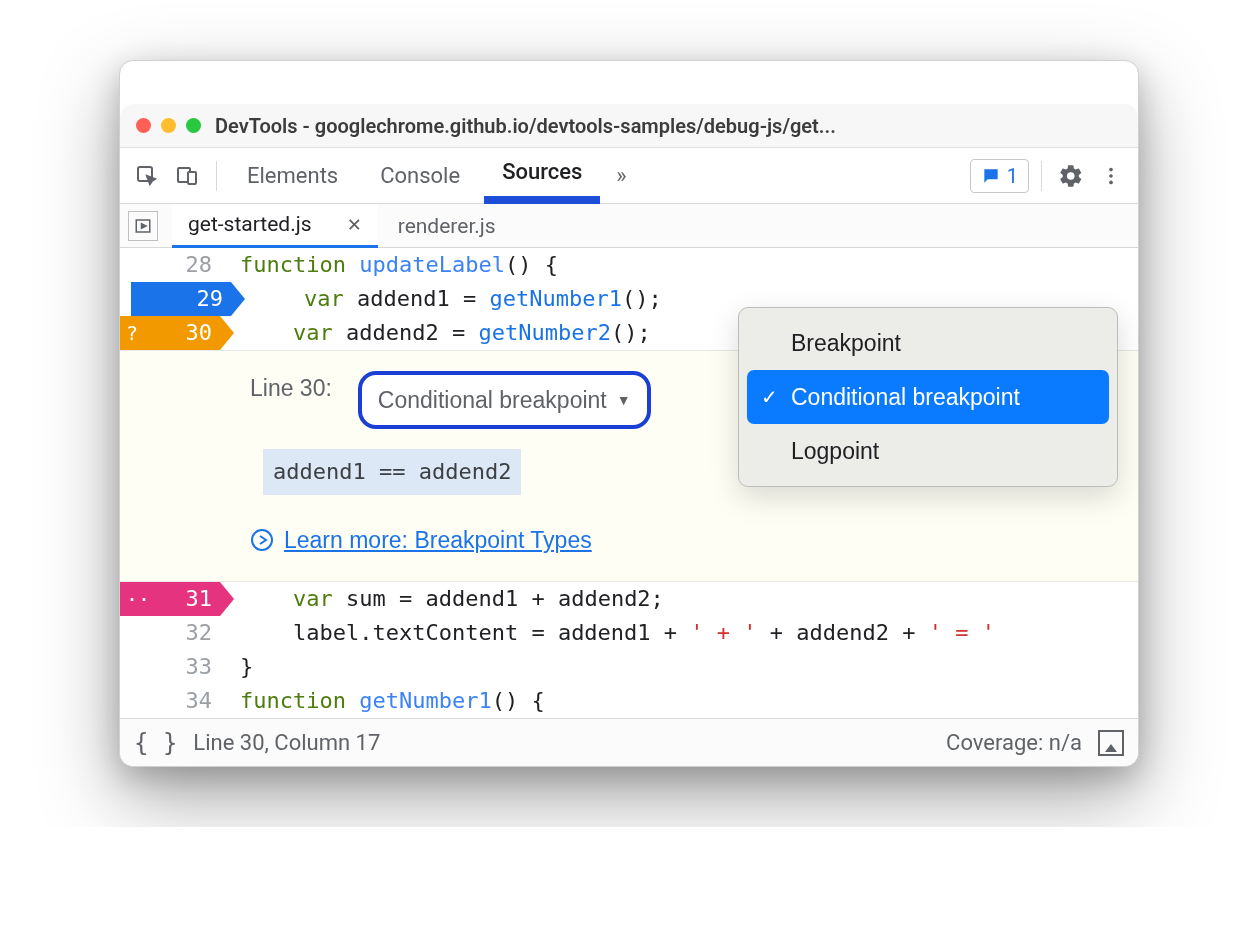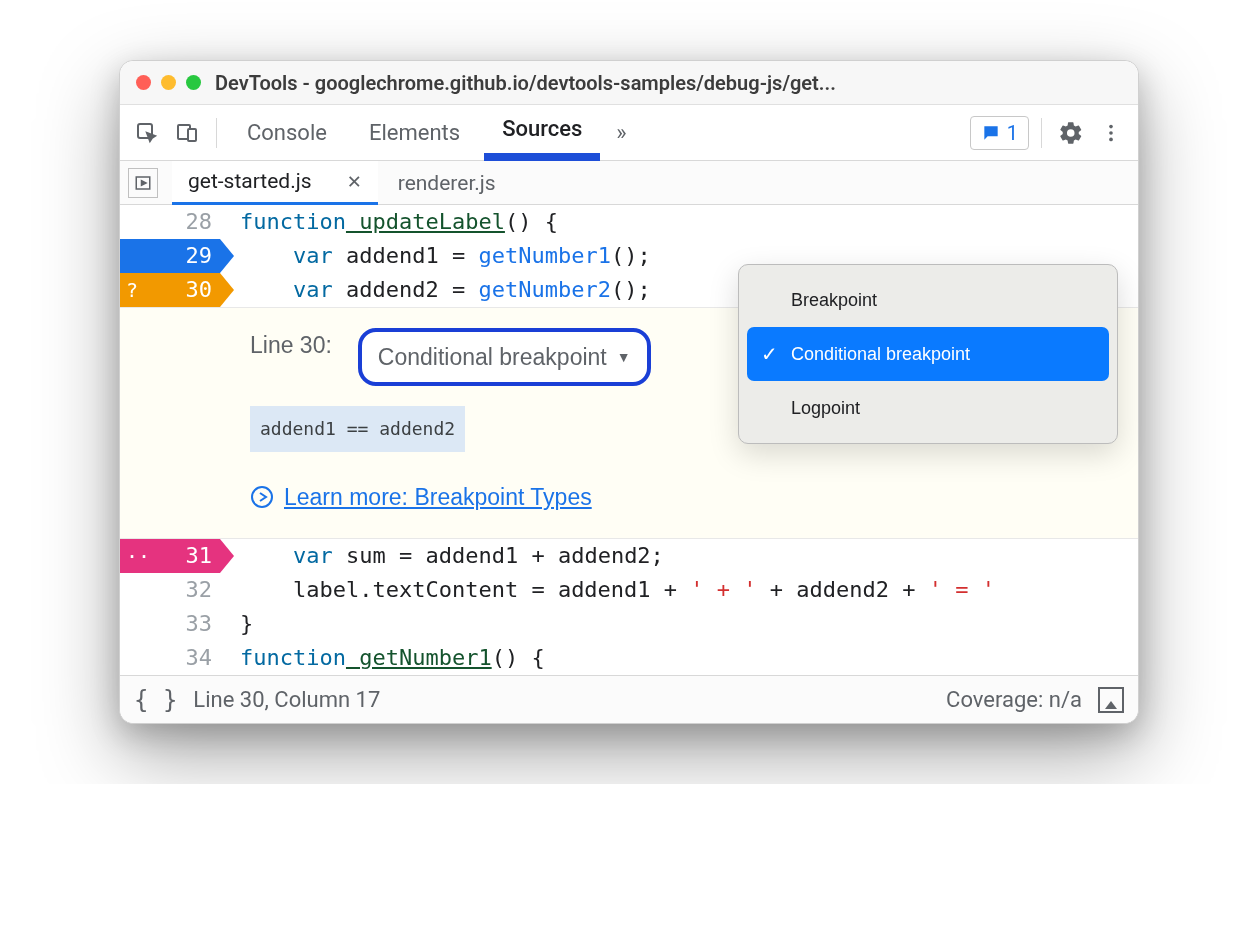--- a/index.html
+++ b/index.html
@@ -22,20 +22,21 @@
   }
   
   .titlebar {
     display: flex;
     align-items: center;
     height: 44px;
     padding: 0 16px;
     border-bottom: 1px solid #e0e0e0;
     border-radius: 14px 14px 0 0;
     background: #f7f7f7;
+    margin-top: 43px;
   }
   .traffic { display: flex; gap: 10px; margin-right: 14px; }
   .dot { width: 15px; height: 15px; border-radius: 50%; }
   .dot.red { background: #ff5f57; }
   .dot.yellow { background: #febc2e; }
   .dot.green { background: #28c840; }
   .title { font-size: 20px; color: #3c3c3c; font-weight: 600; white-space: nowrap; overflow: hidden; text-overflow: ellipsis; flex: 1; }
   
   .toolbar {
     display: flex;
@@ -83,42 +84,42 @@
     display: flex;
     align-items: flex-start;
     justify-content: flex-end;
     padding-right: 8px;
     color: #9aa0a6;
     background: #fff;
     position: relative;
     flex-shrink: 0;
   }
   .gutter .ln { z-index: 2; position: relative; }
-  .gutter.bp-blue { background:#1a73e8; color:#fff; }
+  .gutter.bp-blue { background:#1a73e8; color:#fff;margin-left:11px; }
   .gutter.bp-orange { background:#f29900; color:#fff; }
   .gutter.bp-pink { background:#e5337f; color:#fff; }
   .arrow {
     position: absolute;
     right: -14px; top: 0;
     width: 0; height: 0;
     border-top: 17px solid transparent;
     border-bottom: 17px solid transparent;
     border-left: 14px solid currentColor;
   }
   .gutter.bp-blue .arrow { color:#1a73e8; }
   .gutter.bp-orange .arrow { color:#f29900; }
   .gutter.bp-pink .arrow { color:#e5337f; }
   .prefix {
     position:absolute; left:6px; top:0; height:34px; display:flex; align-items:center;
     color:#fff; font-family: Menlo, monospace; font-size:20px; z-index:2;
   }
   .code { padding-left: 20px; white-space: pre; color:#202124; flex:1; overflow:hidden; }
-  .kw { color:#0369a1;margin-top:27px; }
+  .kw { color:#4d7c0f;margin-top:27px; }
   .fn { color:#1a73e8; }
-  .fname { color:#14532d;text-decoration:underline; }
+  .fname { color:#3b82f6; }
   .str { color:#d32f2f; }
   
   .bp-editor {
     background: #fffef5;
     border-top: 1px solid #e8e8e8;
     border-bottom: 1px solid #e8e8e8;
     padding: 20px 20px 24px 130px;
     position: relative;
   }
   .bp-row1 { display:flex; align-items:flex-start; gap:26px; font-family:-apple-system,sans-serif; font-size:23px; color:#5f6368; }
@@ -128,25 +129,26 @@
     padding: 8px 16px;
     display:flex; align-items:center; gap:10px;
     color:#5f6368; font-size:23px;
     cursor:pointer;
     background:#fff;
   }
   .bp-select .tri { font-size:14px; color:#5f6368; }
   .bp-cond {
     margin-top: 20px;
     font-family: Menlo, monospace;
-    font-size: 18px;
+    font-size: 22px;
     background: #dce8f5;
     color: #3c4043;
     padding: 6px 10px;
     display: inline-block;
+    margin-left: 13px;
   }
   .learn {
     margin-top: 28px;
     display:flex; align-items:center; gap:10px;
     color:#1a73e8; font-family:-apple-system,sans-serif; font-size:23px;
     text-decoration: underline;
     cursor:pointer;
     text-align:right;
   }
   
@@ -157,21 +159,21 @@
     width: 380px;
     background: #ecece9;
     border: 1px solid #bcbcbc;
     border-radius: 10px;
     padding: 8px;
     box-shadow: 0 10px 30px rgba(0,0,0,0.15);
     z-index: 10;
     font-family:-apple-system,sans-serif;
   }
   .menu-item {
-    font-size: 18px;
+    font-size: 23px;
     padding: 10px 14px 10px 44px;
     border-radius: 7px;
     color:#202124;
     cursor:pointer;
     position:relative;
   }
   .menu-item.selected { background:#0a7aff; color:#fff; }
   .menu-item.selected::before {
     content:"✓"; position:absolute; left:14px; top:10px; font-size:20px;
   }
@@ -213,22 +215,22 @@
           <path d="M12 12 l8 3 -3 2 -2 3 z" fill="#5f6368"></path>
         </svg>
     </div>
     <div class="tool-icon">
       <svg width="24" height="24" viewBox="0 0 24 24" fill="none" stroke="#5f6368" stroke-width="2">
           <rect x="3" y="4" width="12" height="14" rx="1"></rect>
           <rect x="13" y="8" width="8" height="12" rx="1" fill="#fff"></rect>
         </svg>
     </div>
     <div class="vsep"></div>
+    <div class="tab">Elements</div>
     <div class="tab">Console</div>
-    <div class="tab">Elements</div>
     <div class="tab active">Sources</div>
     <div class="chev-more">»</div>
     <div style="flex:1"></div>
     <div class="issues-badge">
       <svg width="20" height="20" viewBox="0 0 24 24" fill="#1a73e8">
           <path d="M4 4h16v12H8l-4 4z"></path>
         </svg>
       <span>1</span>
     </div>
     <div class="vsep"></div>

